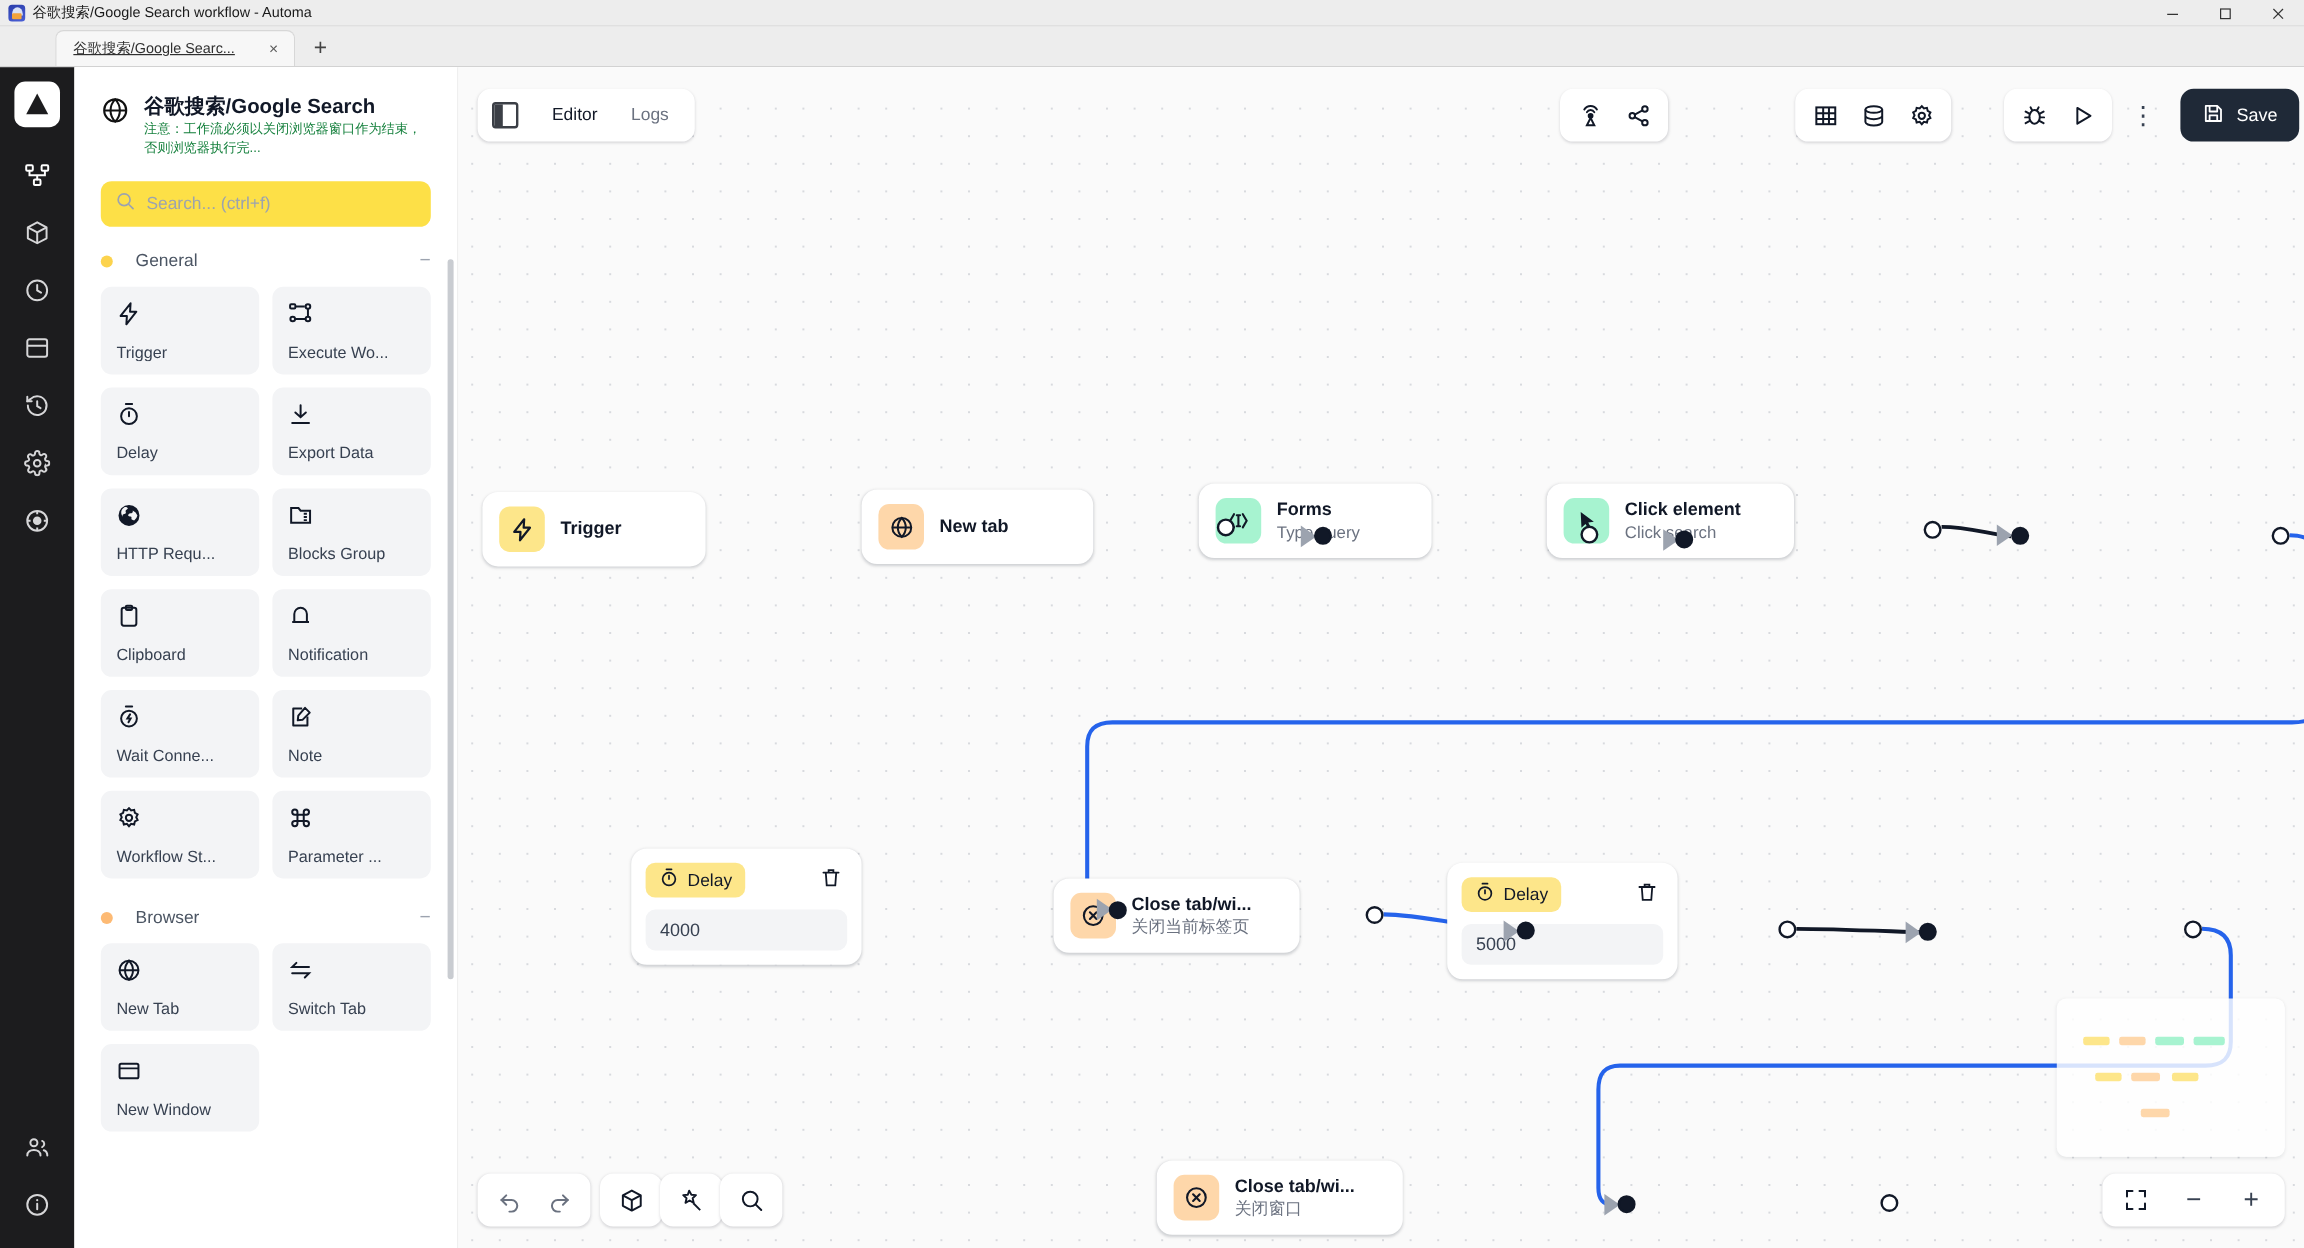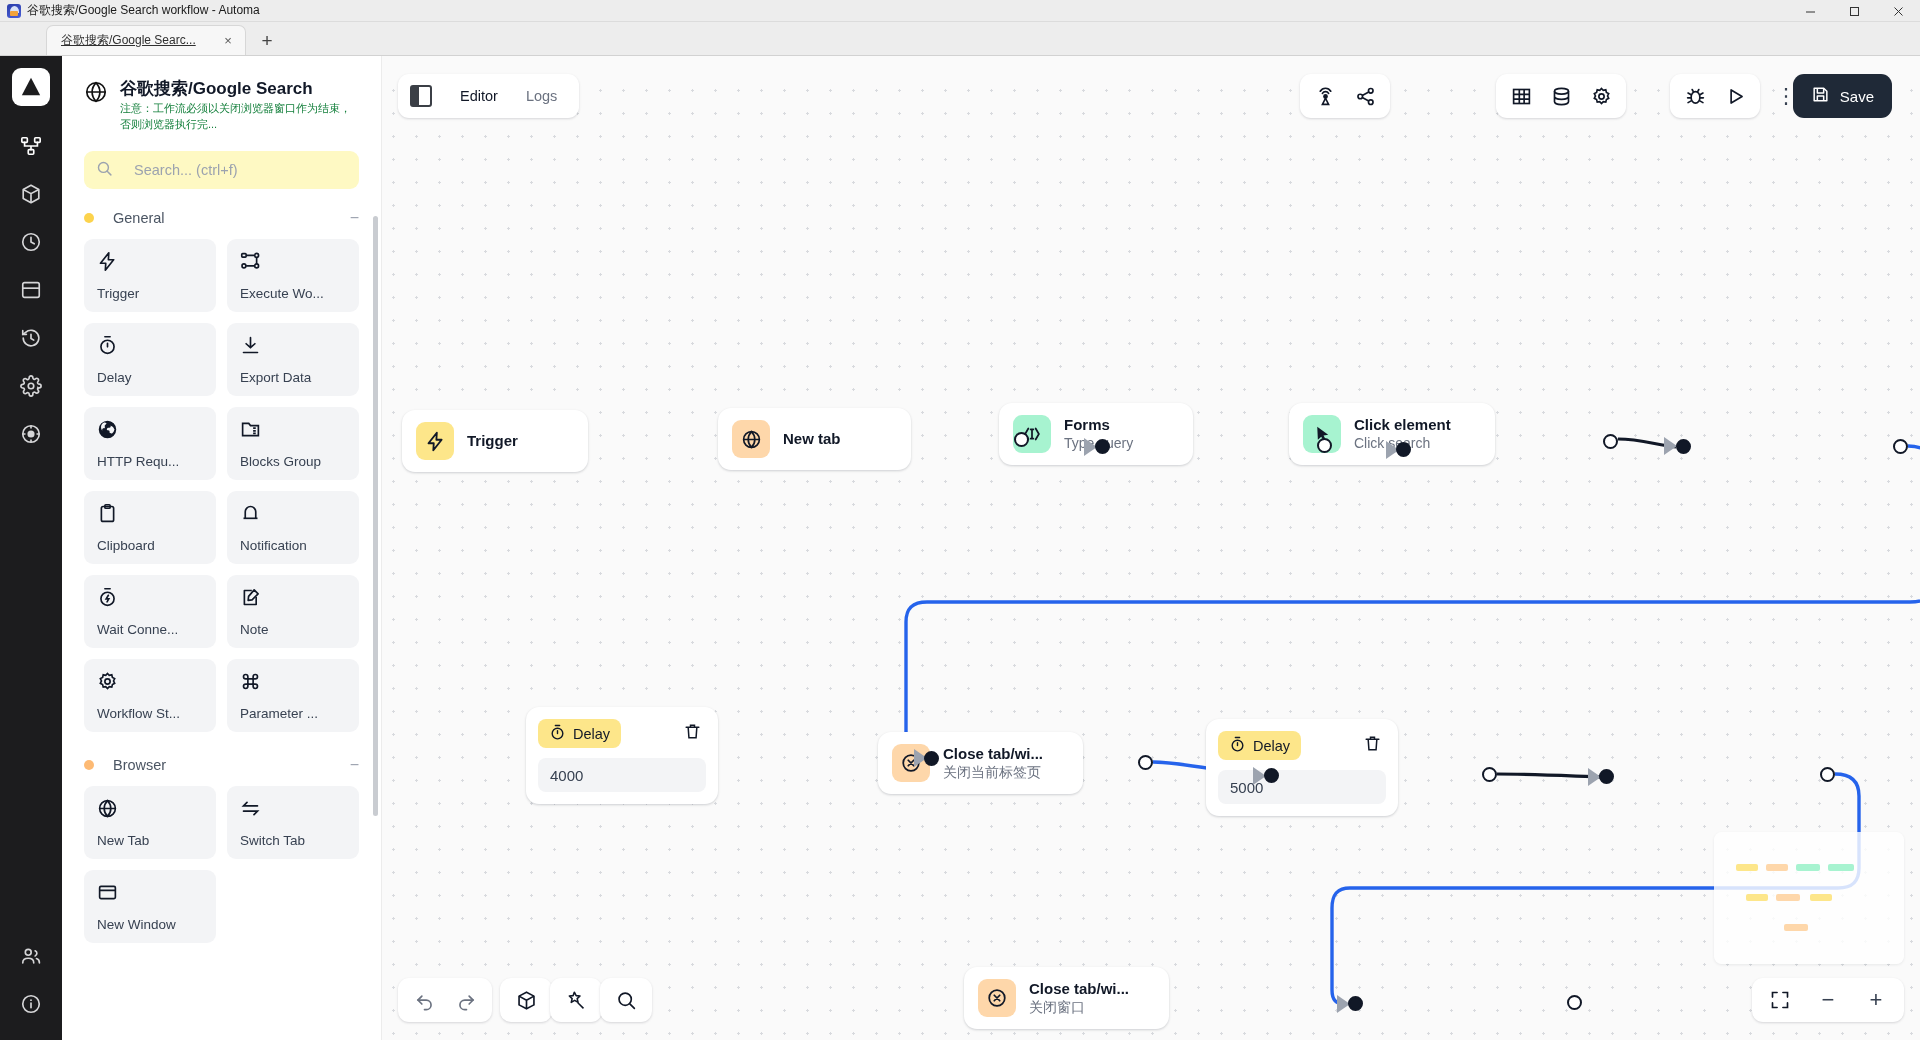--- a/index.html
+++ b/index.html
@@ -99,22 +99,22 @@
   }
   .wf-head { padding: 22px 22px 4px 22px; display: flex; gap: 12px; }
   .wf-globe { flex: none; margin-top: 2px; color:#111; }
   .wf-title { font-size: 17px; font-weight: 700; color: #111827; line-height: 1.25; }
   .wf-desc {
     font-size: 11px; color: #15803d; line-height: 1.45; margin-top: 2px;
     max-height: 40px; overflow: hidden;
   }
   .search-wrap { padding: 14px 22px 10px 22px; }
   .search-box {
-    height: 38px; background: #fef9c3; border-radius: 9px;
-    display: flex; align-items: center; gap: 21px; padding: 0 12px;
+    height: 38px; background: #fde047; border-radius: 9px;
+    display: flex; align-items: center; gap: 9px; padding: 0 12px;
   }
   .search-box input {
     border: none; outline: none; background: transparent;
     font-size: 14.5px; color: #374151; width: 100%;
     font-family: "Liberation Sans", sans-serif;
   }
   .search-box input::placeholder { color: #9ca3af; }
 
   .blocks-scroll { flex: 1; overflow: hidden; padding: 0 22px 10px 22px; position: relative; }
   .cat-head {
@@ -174,21 +174,21 @@
   .tb-group {
     position: absolute; top: 18px; height: 44px; background: #ffffff; border-radius: 11px;
     box-shadow: 0 1px 3px rgba(16,24,40,.10), 0 1px 2px rgba(16,24,40,.06);
     display: flex; align-items: center; padding: 0 6px; gap: 2px;
   }
   .tb-btn {
     width: 38px; height: 36px; border-radius: 8px;
     display:flex; align-items:center; justify-content:center; color:#111827;
   }
   .save-btn {
-    position: absolute; top: 18px; right: 28px; height: 44px;
+    position: absolute; top: 18px; right: 4px; height: 44px;
     background: #1f2937; color: #ffffff; border-radius: 11px;
     display: flex; align-items: center; gap: 10px; padding: 0 18px;
     font-size: 15px; font-weight: 500;
   }
 
   
   .node {
     position: absolute; background:#ffffff; border-radius: 13px;
     box-shadow: 0 1px 3px rgba(16,24,40,.12), 0 1px 2px rgba(16,24,40,.07);
     display: flex; align-items: center; gap: 13px;

